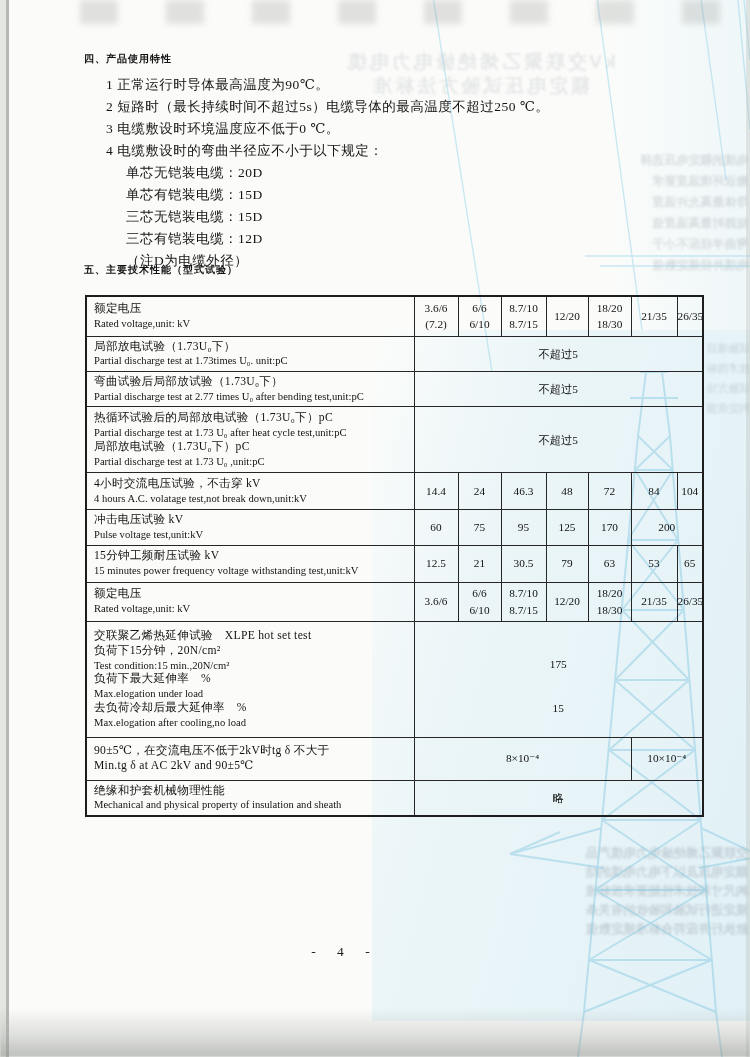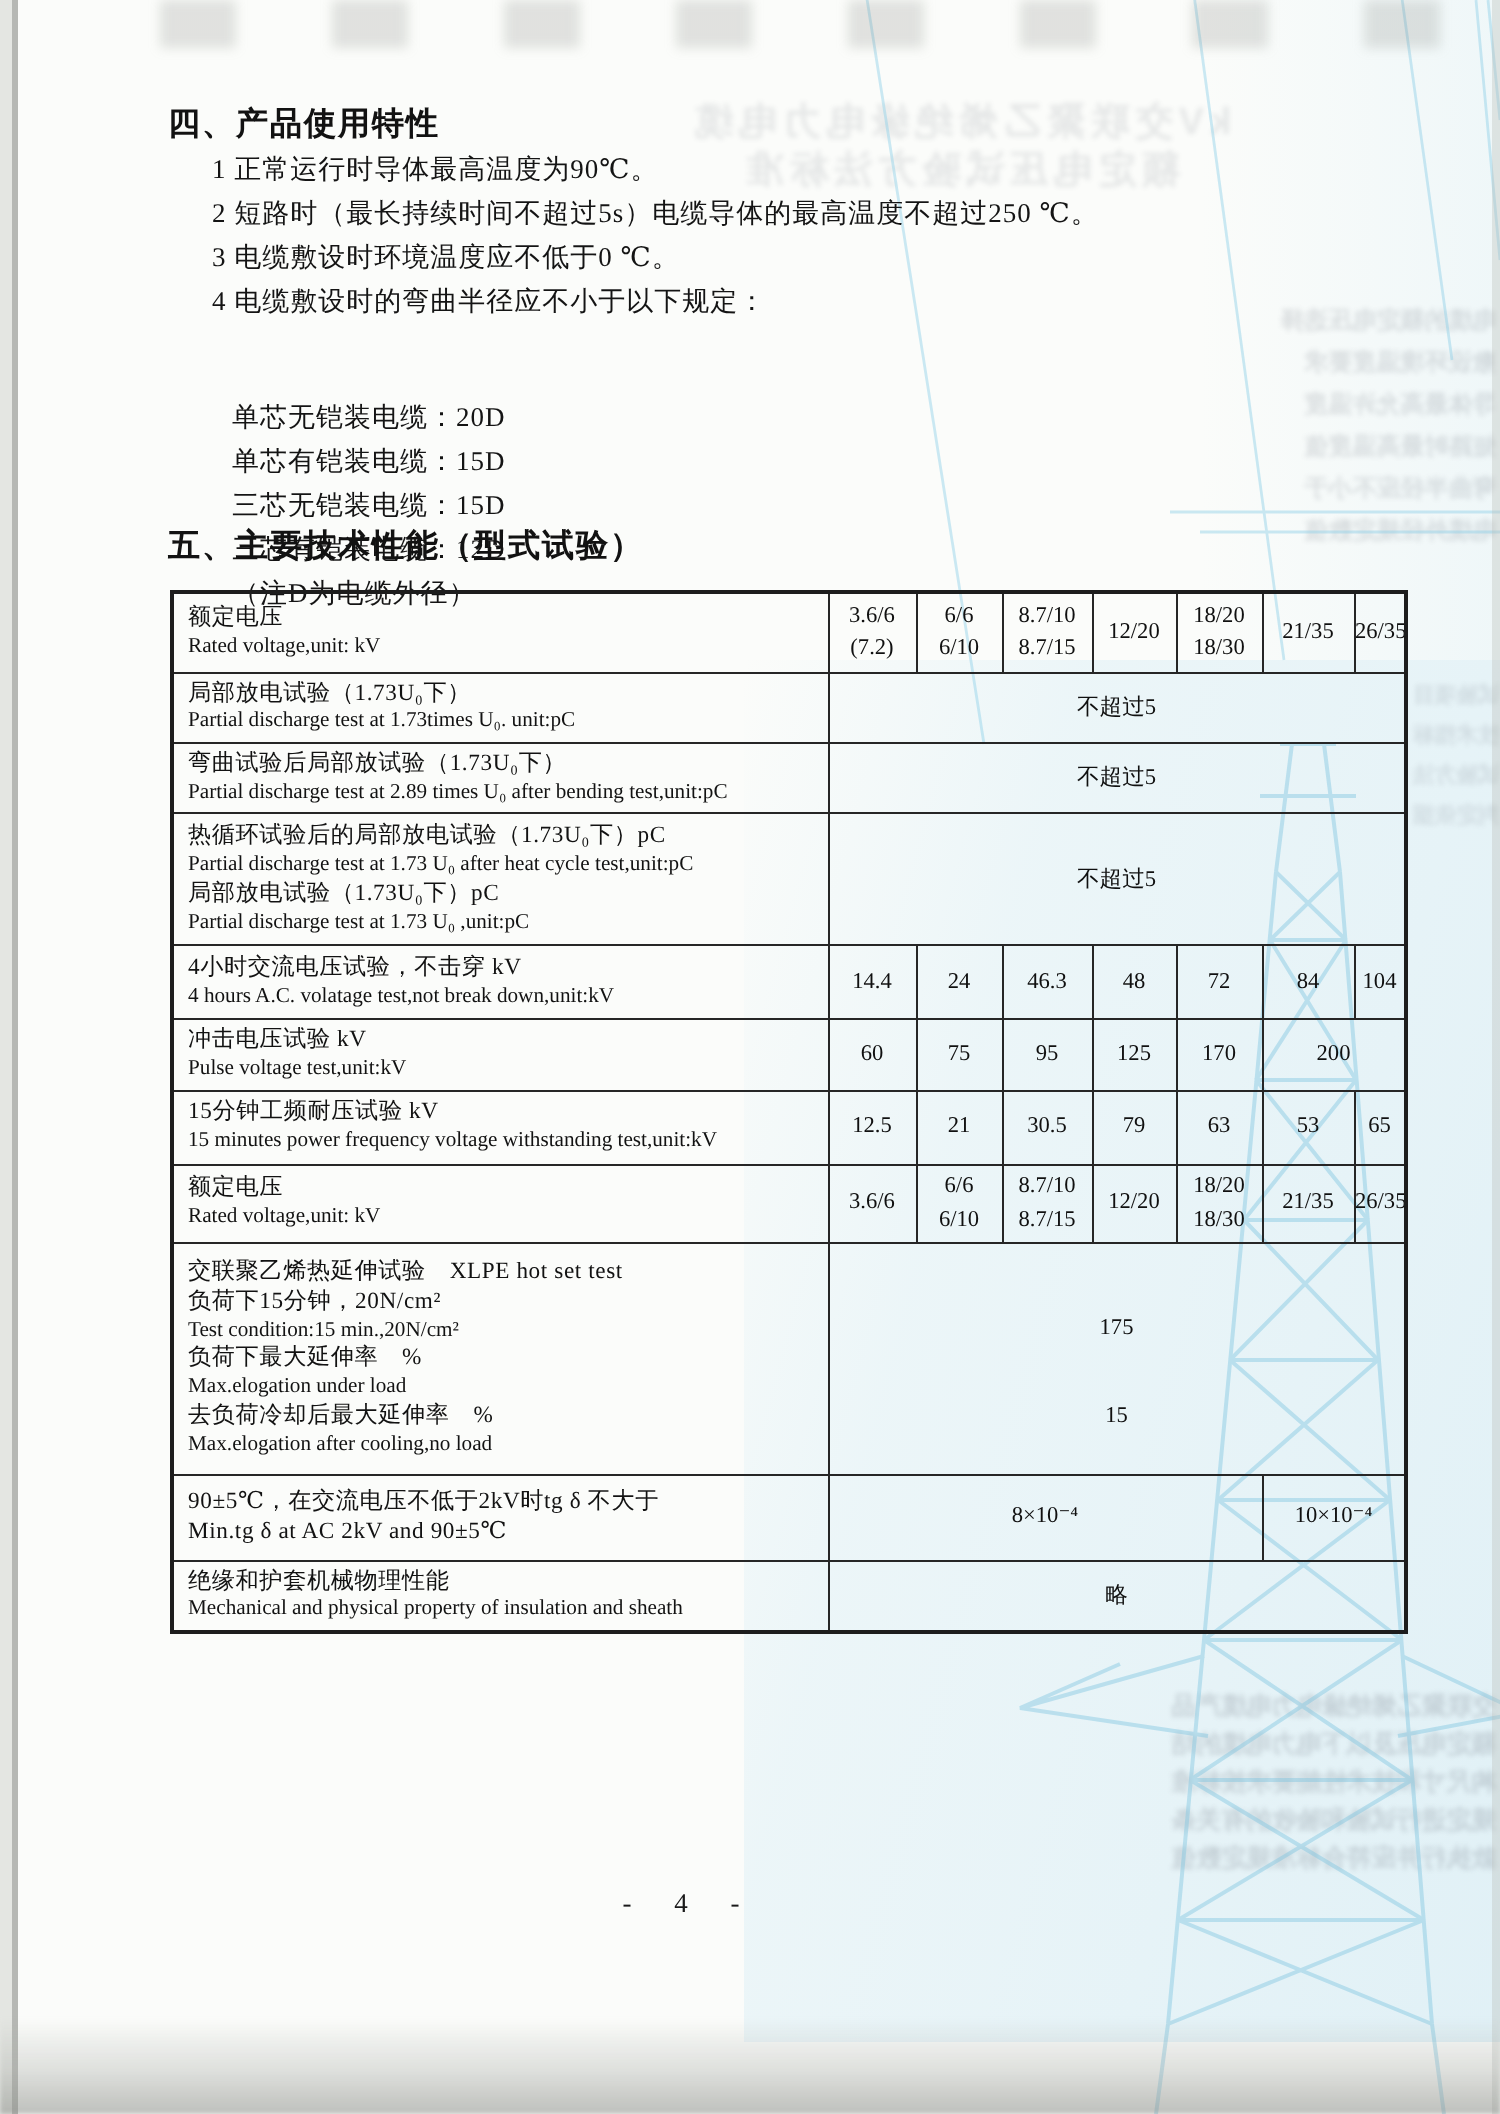--- a/index.html
+++ b/index.html
@@ -29,28 +29,28 @@
     font-family:"Liberation Sans",sans-serif;font-weight:bold;z-index:1;pointer-events:none;}
   .bleed div{white-space:nowrap;}
   #bleed-title{left:290px;top:50px;width:380px;font-size:19px;line-height:24px;opacity:.13;letter-spacing:3px;text-align:center;}
   #bleed-right{left:548px;top:150px;width:200px;font-size:12px;line-height:21px;opacity:.18;}
   #bleed-mid{left:662px;top:338px;width:88px;font-size:11px;line-height:20px;opacity:.15;}
   #bleed-bottom{left:424px;top:844px;width:324px;font-size:12.5px;line-height:19px;opacity:.22;}
 
   
   .content{position:absolute;inset:0;z-index:3;}
   .h{position:absolute;font-family:"Liberation Sans","DejaVu Sans",sans-serif;font-weight:bold;
-     font-size:16px;color:#121212;letter-spacing:1px;}
+     font-size:10px;color:#121212;letter-spacing:1px;}
   #sec4-head{left:84px;top:52px;}
   #sec5-head{left:84px;top:263px;}
   .doc-lines{position:absolute;font-family:"Liberation Serif","DejaVu Serif",serif;
      font-size:13.5px;color:#141414;letter-spacing:.5px;}
   .doc-lines div{height:22px;}
   #sec4-items{left:106px;top:76px;}
-  #sec4-sub{left:116px;top:164px;margin-top:36px;}
+  #sec4-sub{left:126px;top:164px;}
 
   
   #spec-wrap{position:absolute;left:85px;top:295px;}
   table#spec{border-collapse:collapse;table-layout:fixed;width:617px;background:transparent;
     border:2px solid #1d1d1d;}
   #spec td{border:1px solid #262626;padding:0;vertical-align:middle;background:transparent;overflow:hidden;}
   #spec td.lab{padding:3px 4px 3px 7px;}
   .lab-line{line-height:1.28;color:#121212;font-family:"Liberation Serif","DejaVu Serif",serif;}
   .lab-line.zh{font-size:11.6px;letter-spacing:.3px;}
   .lab-line.en{font-size:10.6px;}
@@ -196,21 +196,21 @@
                 <div class="lab-line zh">局部放电试验（1.73U₀下）</div>
                 <div class="lab-line en">Partial discharge test at 1.73times U₀. unit:pC</div>
               </td>
               <td class="val" colspan="7">
                 <div class="val-line">不超过5</div>
               </td>
             </tr>
             <tr style="height: 34px; padding-left: 24px;">
               <td class="lab">
                 <div class="lab-line zh">弯曲试验后局部放试验（1.73U₀下）</div>
-                <div class="lab-line en">Partial discharge test at 2.89 times U₀ after bending test,unit:pC</div>
+                <div class="lab-line en">Partial discharge test at 2.77 times U₀ after bending test,unit:pC</div>
               </td>
               <td class="val" colspan="7">
                 <div class="val-line">不超过5</div>
               </td>
             </tr>
             <tr style="height: 66px;">
               <td class="lab">
                 <div class="lab-line zh">热循环试验后的局部放电试验（1.73U₀下）pC</div>
                 <div class="lab-line en">Partial discharge test at 1.73 U₀ after heat cycle test,unit:pC</div>
                 <div class="lab-line zh">局部放电试验（1.73U₀下）pC</div>

